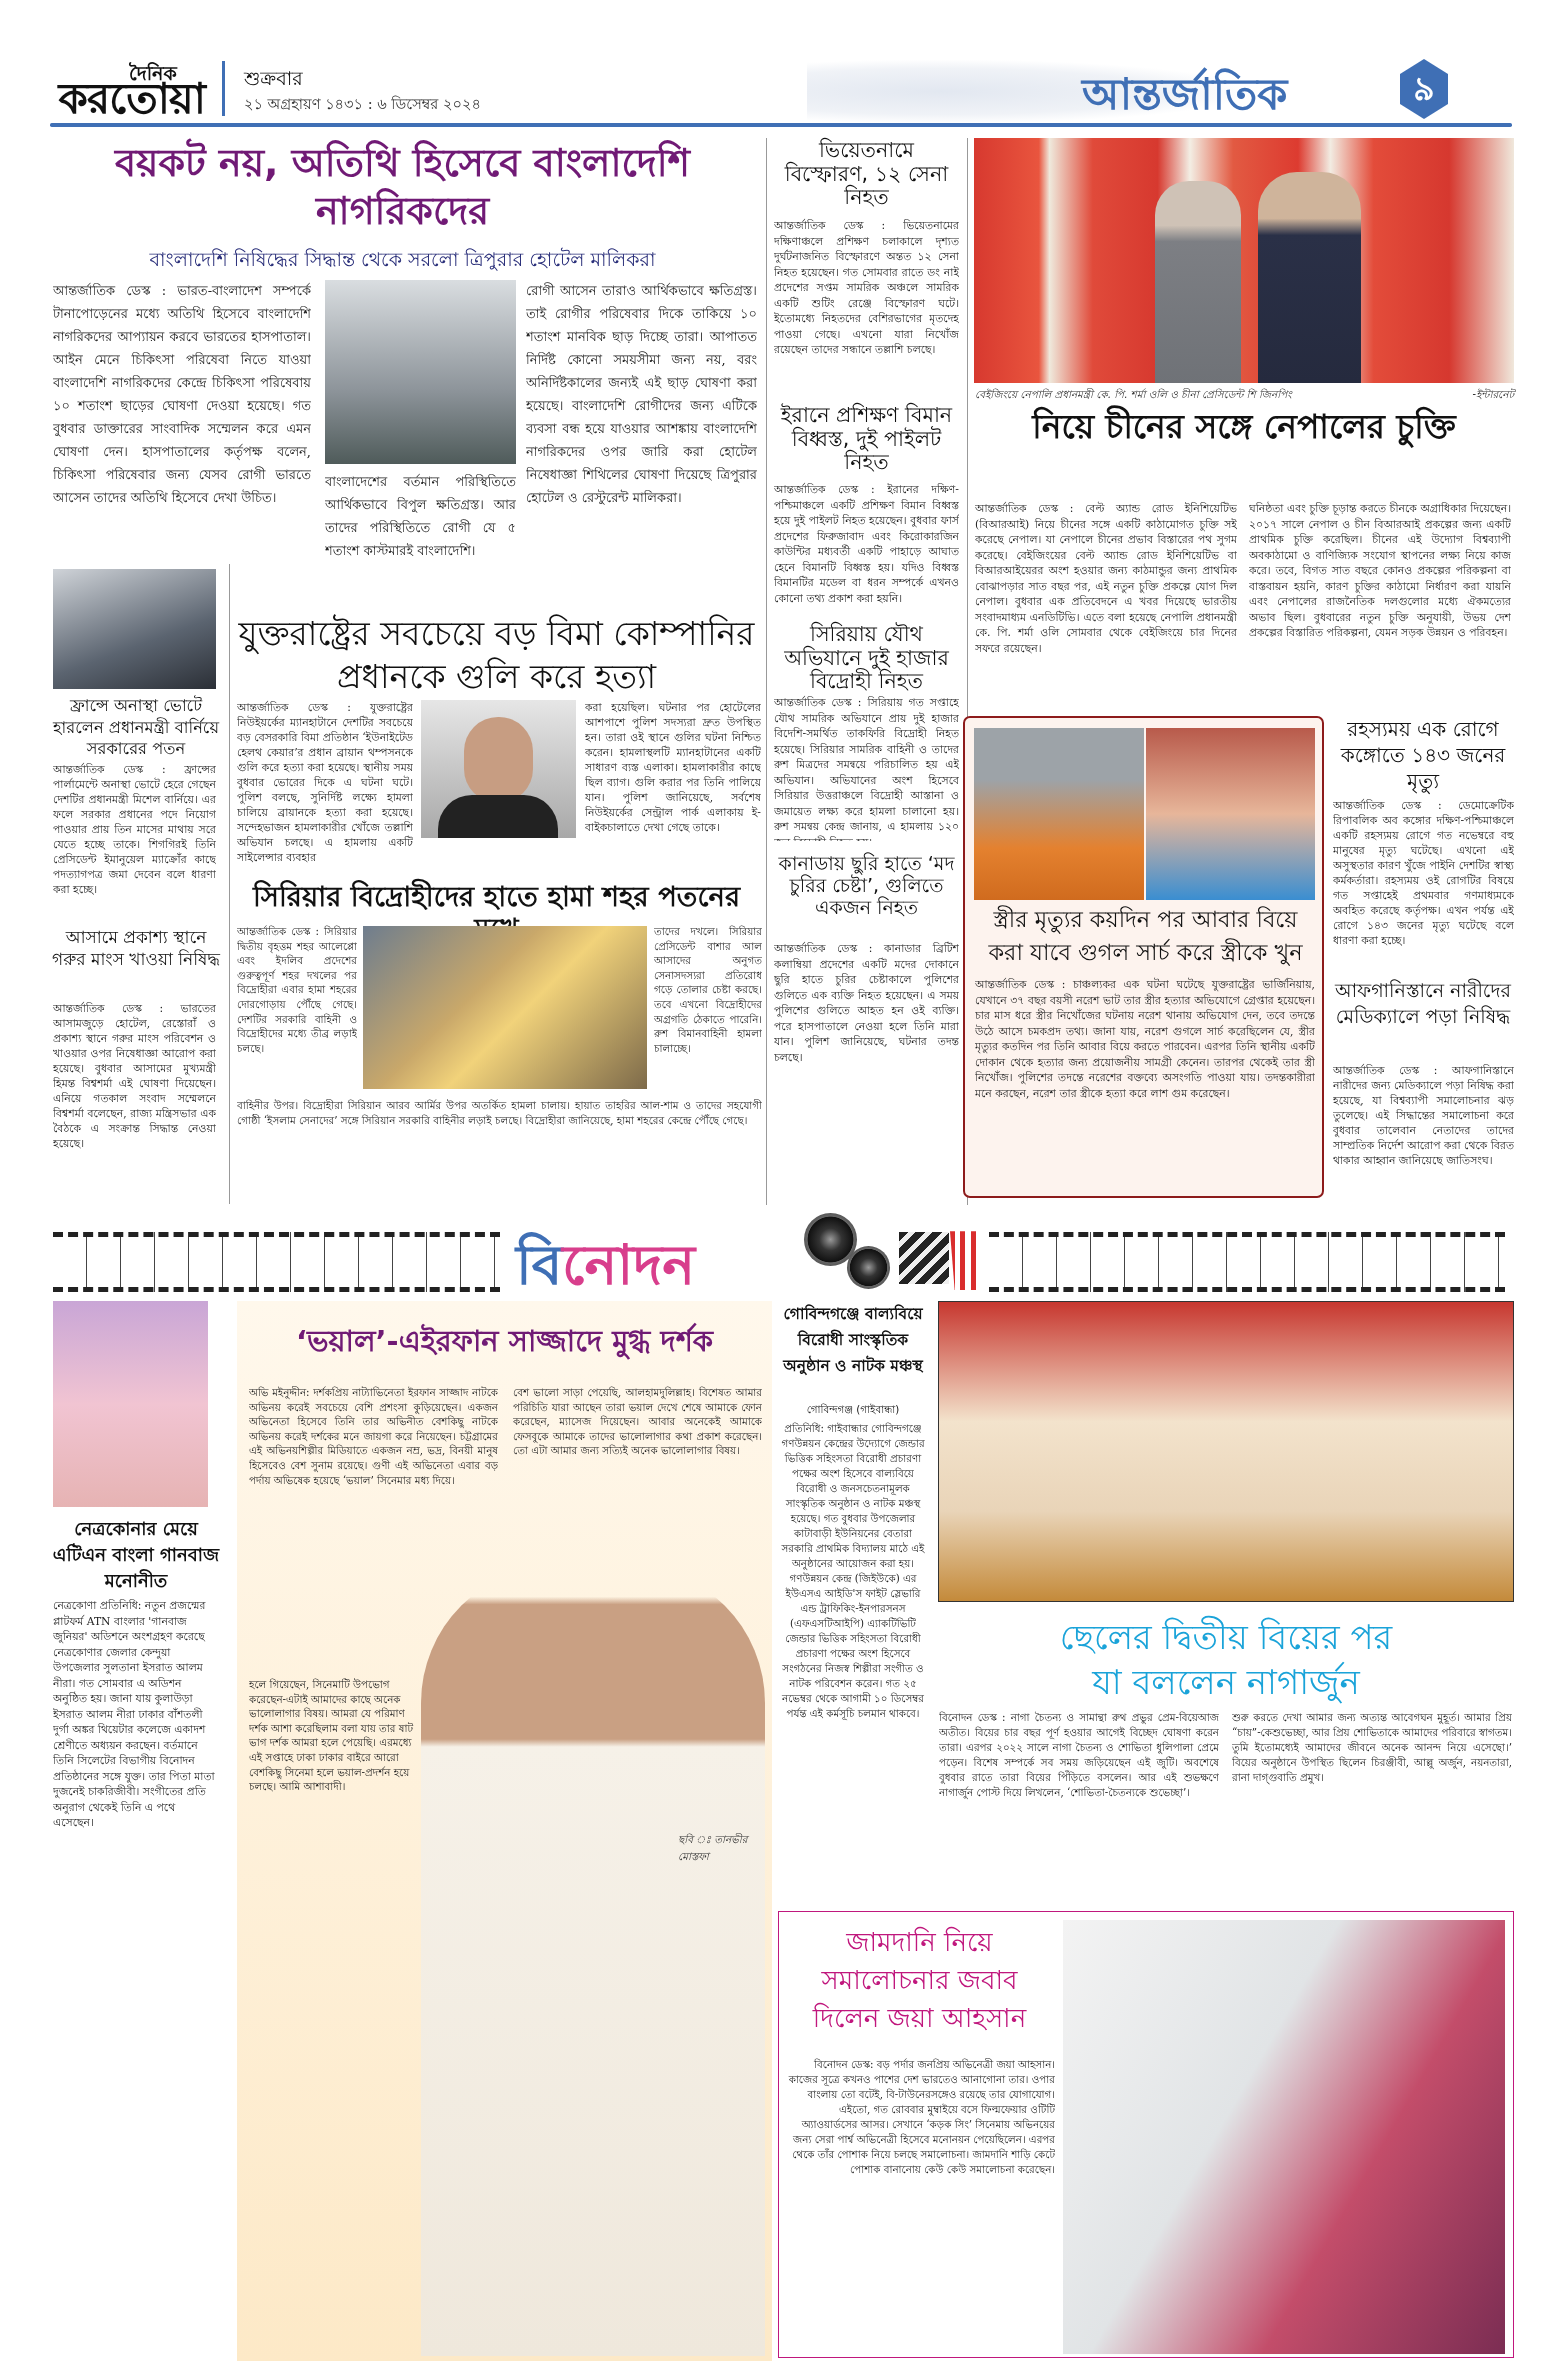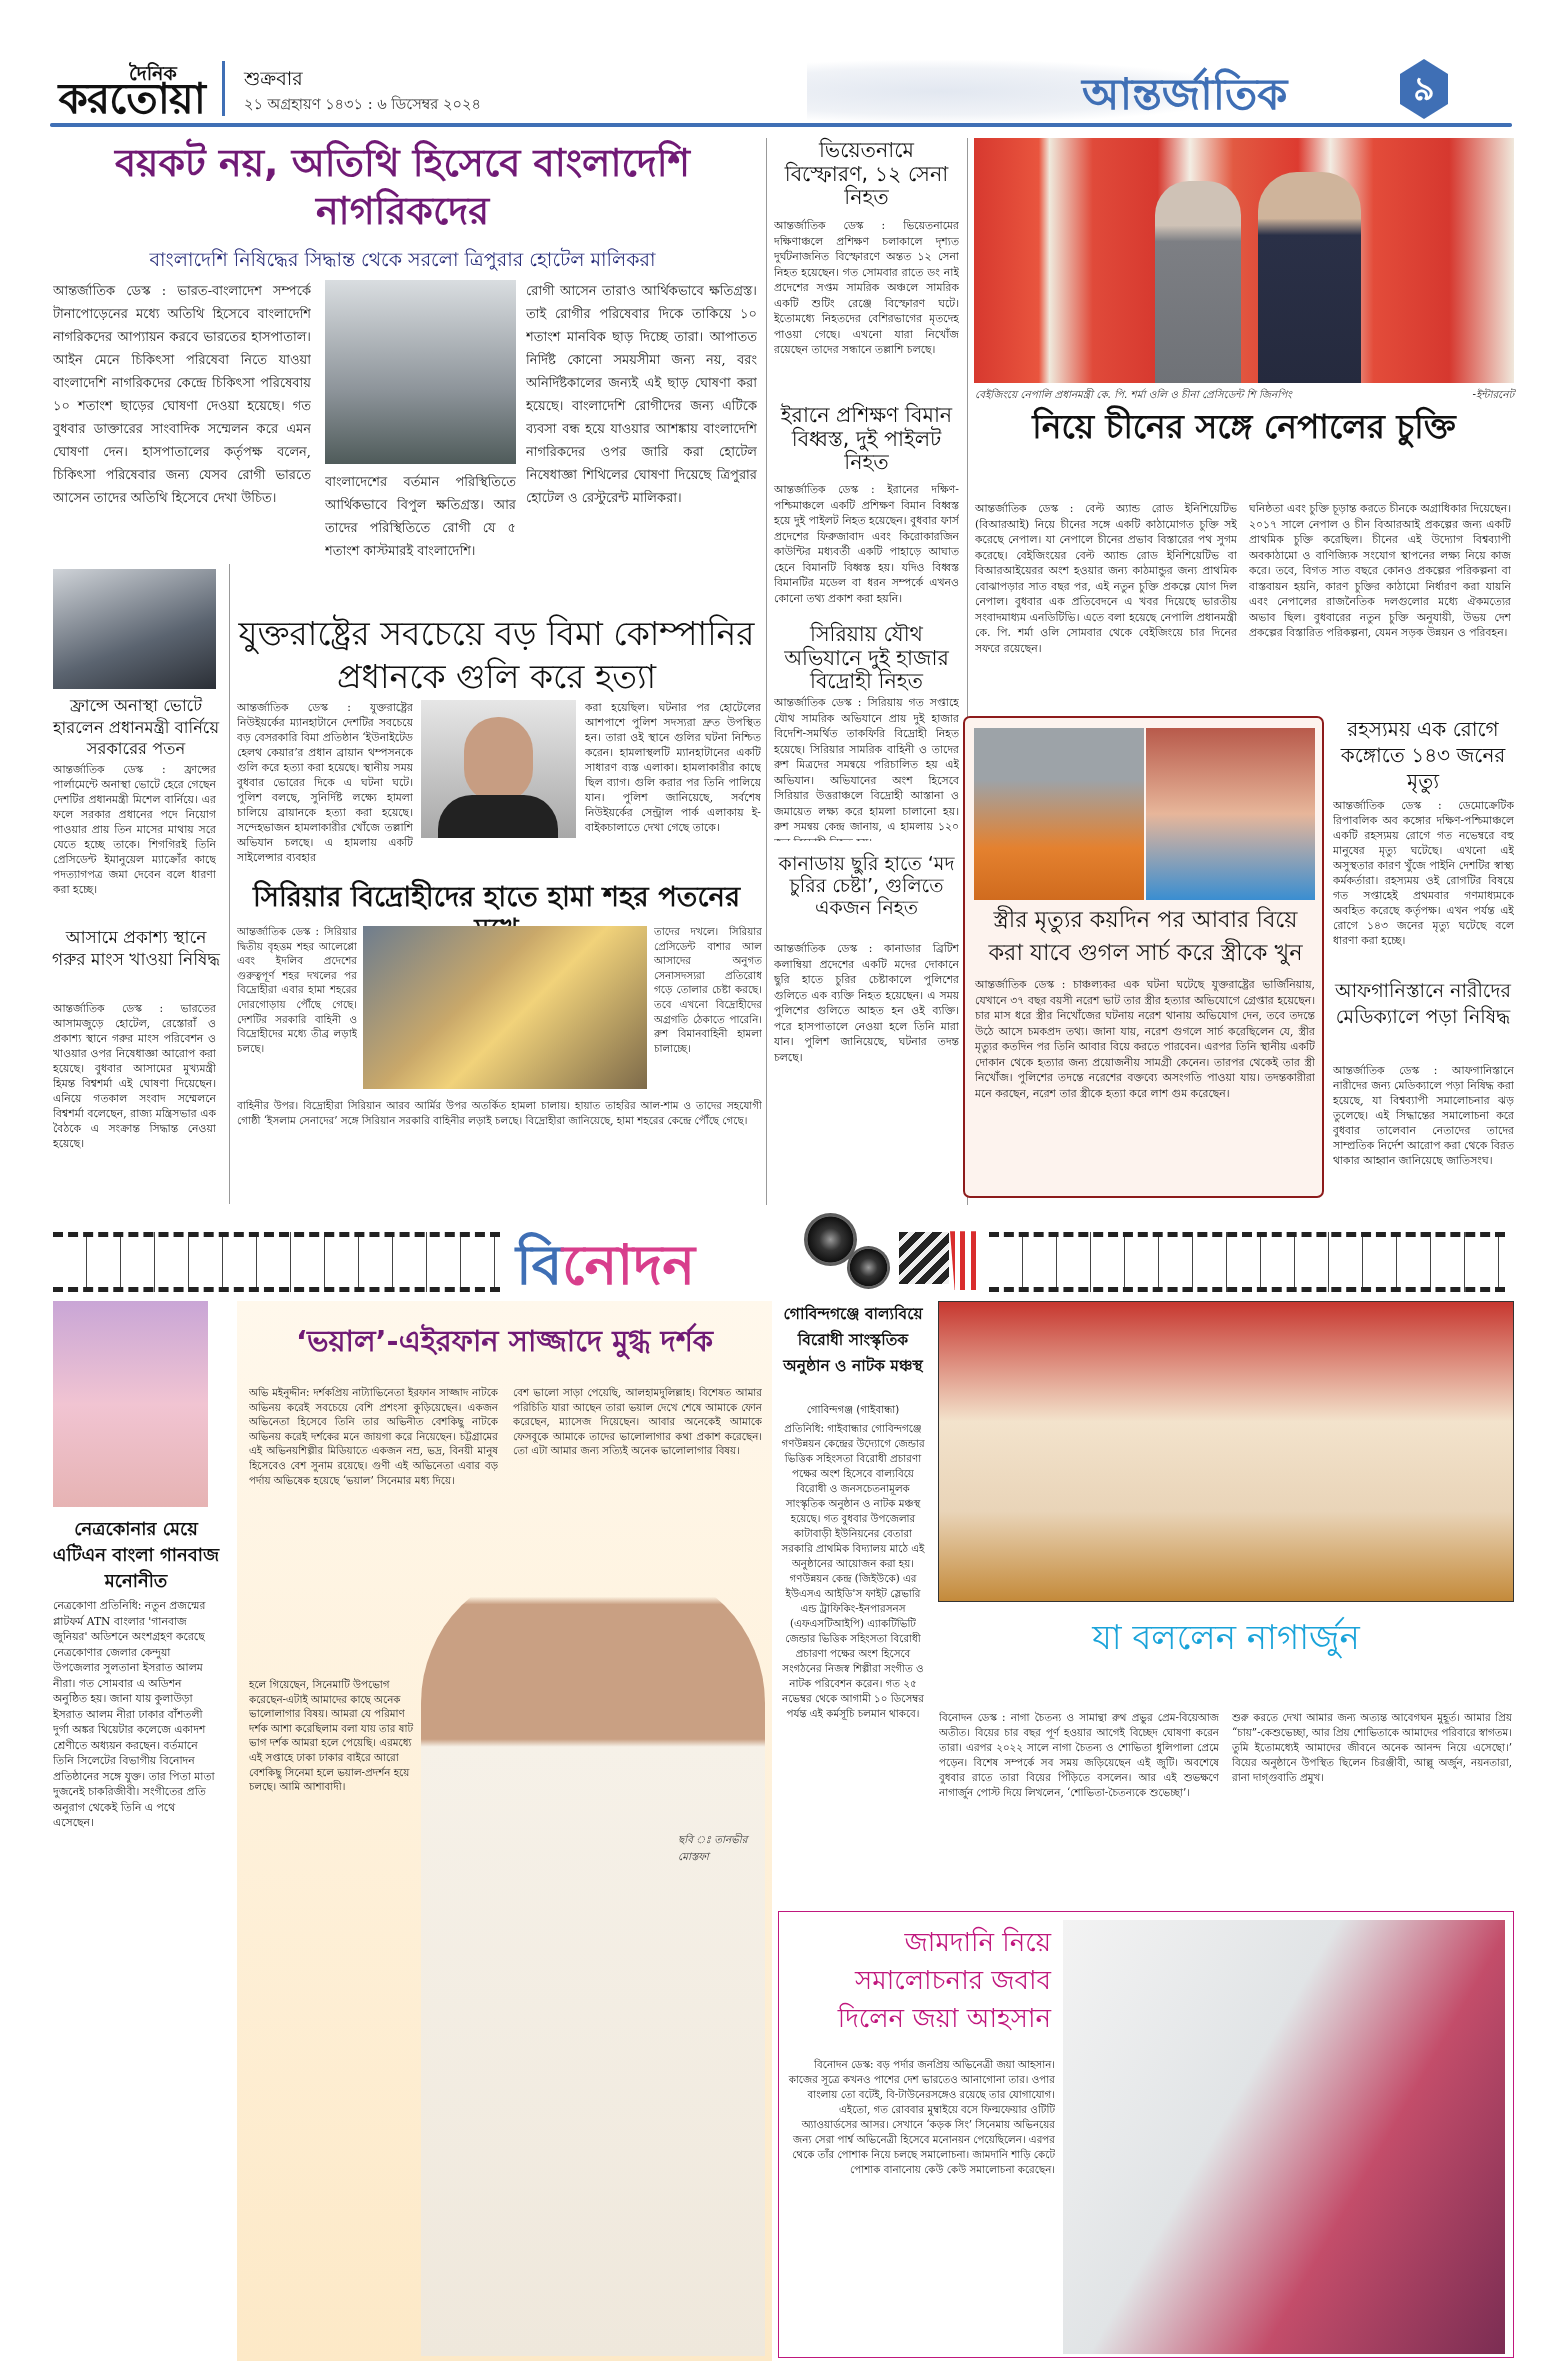--- a/index.html
+++ b/index.html
@@ -163,22 +163,23 @@
 <div class="img" style="left:421px;top:1565px;width:344px;height:791px;background:linear-gradient(180deg,transparent 0,transparent 4%,#c9a083 5%,#c9a083 22%,#f6f1e8 23%,#efe8dc 100%);border-radius:138px 138px 0 0"></div>
 <div class="abs body-text" style="left:249px;top:1677px;width:172px;height:680px;overflow:hidden;font-size:10.3px;line-height:14.6px;text-align:left">হলে গিয়েছেন, সিনেমাটি উপভোগ করেছেন-এটাই আমাদের কাছে অনেক ভালোলাগার বিষয়। আমরা যে পরিমাণ দর্শক আশা করেছিলাম বলা যায় তার ষাট ভাগ দর্শক আমরা হলে পেয়েছি। এরমধ্যে এই সপ্তাহে ঢাকা ঢাকার বাইরে আরো বেশকিছু সিনেমা হলে ভয়াল-প্রদর্শন হয়ে চলছে। আমি আশাবাদী।</div>
 <div class="abs caption" style="left:678px;top:1832px;width:86px">ছবি ঃ তানভীর মোস্তফা</div>
 
 <div class="abs hd" style="left:779px;top:1301px;width:148px;font-size:15.5px;line-height:26px;font-weight:bold">গোবিন্দগঞ্জে বাল্যবিয়ে বিরোধী সাংস্কৃতিক অনুষ্ঠান ও নাটক মঞ্চস্থ</div>
 <div class="abs hd" style="left:779px;top:1404px;width:148px;font-size:10.3px">গোবিন্দগঞ্জ (গাইবান্ধা)</div>
 <div class="abs body-text" style="left:779px;top:1421px;width:148px;height:594px;overflow:hidden;font-size:10.3px;line-height:15px;text-align:center">প্রতিনিধি: গাইবান্ধার গোবিন্দগঞ্জে গণউন্নয়ন কেন্দ্রের উদ্যোগে জেন্ডার ভিত্তিক সহিংসতা বিরোধী প্রচারণা পক্ষের অংশ হিসেবে বাল্যবিয়ে বিরোধী ও জনসচেতনামূলক সাংস্কৃতিক অনুষ্ঠান ও নাটক মঞ্চস্থ হয়েছে। গত বুধবার উপজেলার কাটাবাড়ী ইউনিয়নের বেতারা সরকারি প্রাথমিক বিদ্যালয় মাঠে এই অনুষ্ঠানের আয়োজন করা হয়। গণউন্নয়ন কেন্দ্র (জিইউকে) এর ইউএসএ আইডি'স ফাইট স্লেভারি এন্ড ট্রাফিকিং-ইনপারসনস (এফএসটিআইপি) এ্যাকটিভিটি জেন্ডার ভিত্তিক সহিংসতা বিরোধী প্রচারণা পক্ষের অংশ হিসেবে সংগঠনের নিজস্ব শিল্পীরা সংগীত ও নাটক পরিবেশন করেন। গত ২৫ নভেম্বর থেকে আগামী ১০ ডিসেম্বর পর্যন্ত এই কর্মসূচি চলমান থাকবে।</div>
 
 <div class="img ph-wedding" style="left:938px;top:1301px;width:576px;height:301px;border:1.7px solid #333"></div>
 <div class="abs hd cyan" style="left:938px;top:1615px;width:576px;font-size:34px;line-height:45px">
+  <div>ছেলের দ্বিতীয় বিয়ের পর</div>
   <div>যা বললেন নাগার্জুন</div>
 </div>
 <div class="abs body-text" style="left:939px;top:1710px;width:280px;height:189px;overflow:hidden;font-size:10.3px;line-height:15px">বিনোদন ডেস্ক : নাগা চৈতন্য ও সামান্থা রুথ প্রভুর প্রেম-বিয়েআজ অতীত। বিয়ের চার বছর পূর্ণ হওয়ার আগেই বিচ্ছেদ ঘোষণা করেন তারা। এরপর ২০২২ সালে নাগা চৈতন্য ও শোভিতা ধুলিপালা প্রেমে পড়েন। বিশেষ সম্পর্কে সব সময় জড়িয়েছেন এই জুটি। অবশেষে বুধবার রাতে তারা বিয়ের পিঁড়িতে বসলেন। আর এই শুভক্ষণে নাগার্জুন পোস্ট দিয়ে লিখলেন, ‘শোভিতা-চৈতন্যকে শুভেচ্ছা’।</div>
 <div class="abs body-text" style="left:1232px;top:1710px;width:280px;height:189px;overflow:hidden;font-size:10.3px;line-height:15px">শুরু করতে দেখা আমার জন্য অত্যন্ত আবেগঘন মুহূর্ত। আমার প্রিয় “চায়”-কেশুভেচ্ছা, আর প্রিয় শোভিতাকে আমাদের পরিবারে স্বাগতম। তুমি ইতোমধ্যেই আমাদের জীবনে অনেক আনন্দ নিয়ে এসেছো।’ বিয়ের অনুষ্ঠানে উপস্থিত ছিলেন চিরঞ্জীবী, আল্লু অর্জুন, নয়নতারা, রানা দাগ্গুবাতি প্রমুখ।</div>
 
 <div class="mag-border" style="left:778px;top:1911px;width:736px;height:447px"></div>
-<div class="abs hd magenta" style="left:788px;top:1923px;width:263px;font-size:26px;line-height:38px;text-align:right">জামদানি নিয়ে সমালোচনার জবাব দিলেন জয়া আহসান</div>
+<div class="abs hd magenta" style="left:788px;top:1923px;width:263px;font-size:26px;line-height:38px;">জামদানি নিয়ে সমালোচনার জবাব দিলেন জয়া আহসান</div>
 <div class="abs body-text" style="left:788px;top:2057px;width:267px;height:292px;overflow:hidden;font-size:10.3px;line-height:15px;text-align:right">বিনোদন ডেস্ক: বড় পর্দার জনপ্রিয় অভিনেত্রী জয়া আহসান। কাজের সূত্রে কখনও পাশের দেশ ভারতেও আনাগোনা তার। ওপার বাংলায় তো বটেই, বি-টাউনেরসঙ্গেও রয়েছে তার যোগাযোগ। এইতো, গত রোববার মুম্বাইয়ে বসে ফিল্মফেয়ার ওটিটি অ্যাওয়ার্ডসের আসর। সেখানে ‘কড়ক সিং’ সিনেমায় অভিনয়ের জন্য সেরা পার্শ্ব অভিনেত্রী হিসেবে মনোনয়ন পেয়েছিলেন। এরপর থেকে তাঁর পোশাক নিয়ে চলছে সমালোচনা। জামদানি শাড়ি কেটে পোশাক বানানোয় কেউ কেউ সমালোচনা করেছেন।</div>
 <div class="img ph-jaya" style="left:1063px;top:1920px;width:442px;height:434px"></div>
 
 
 </body></html>

